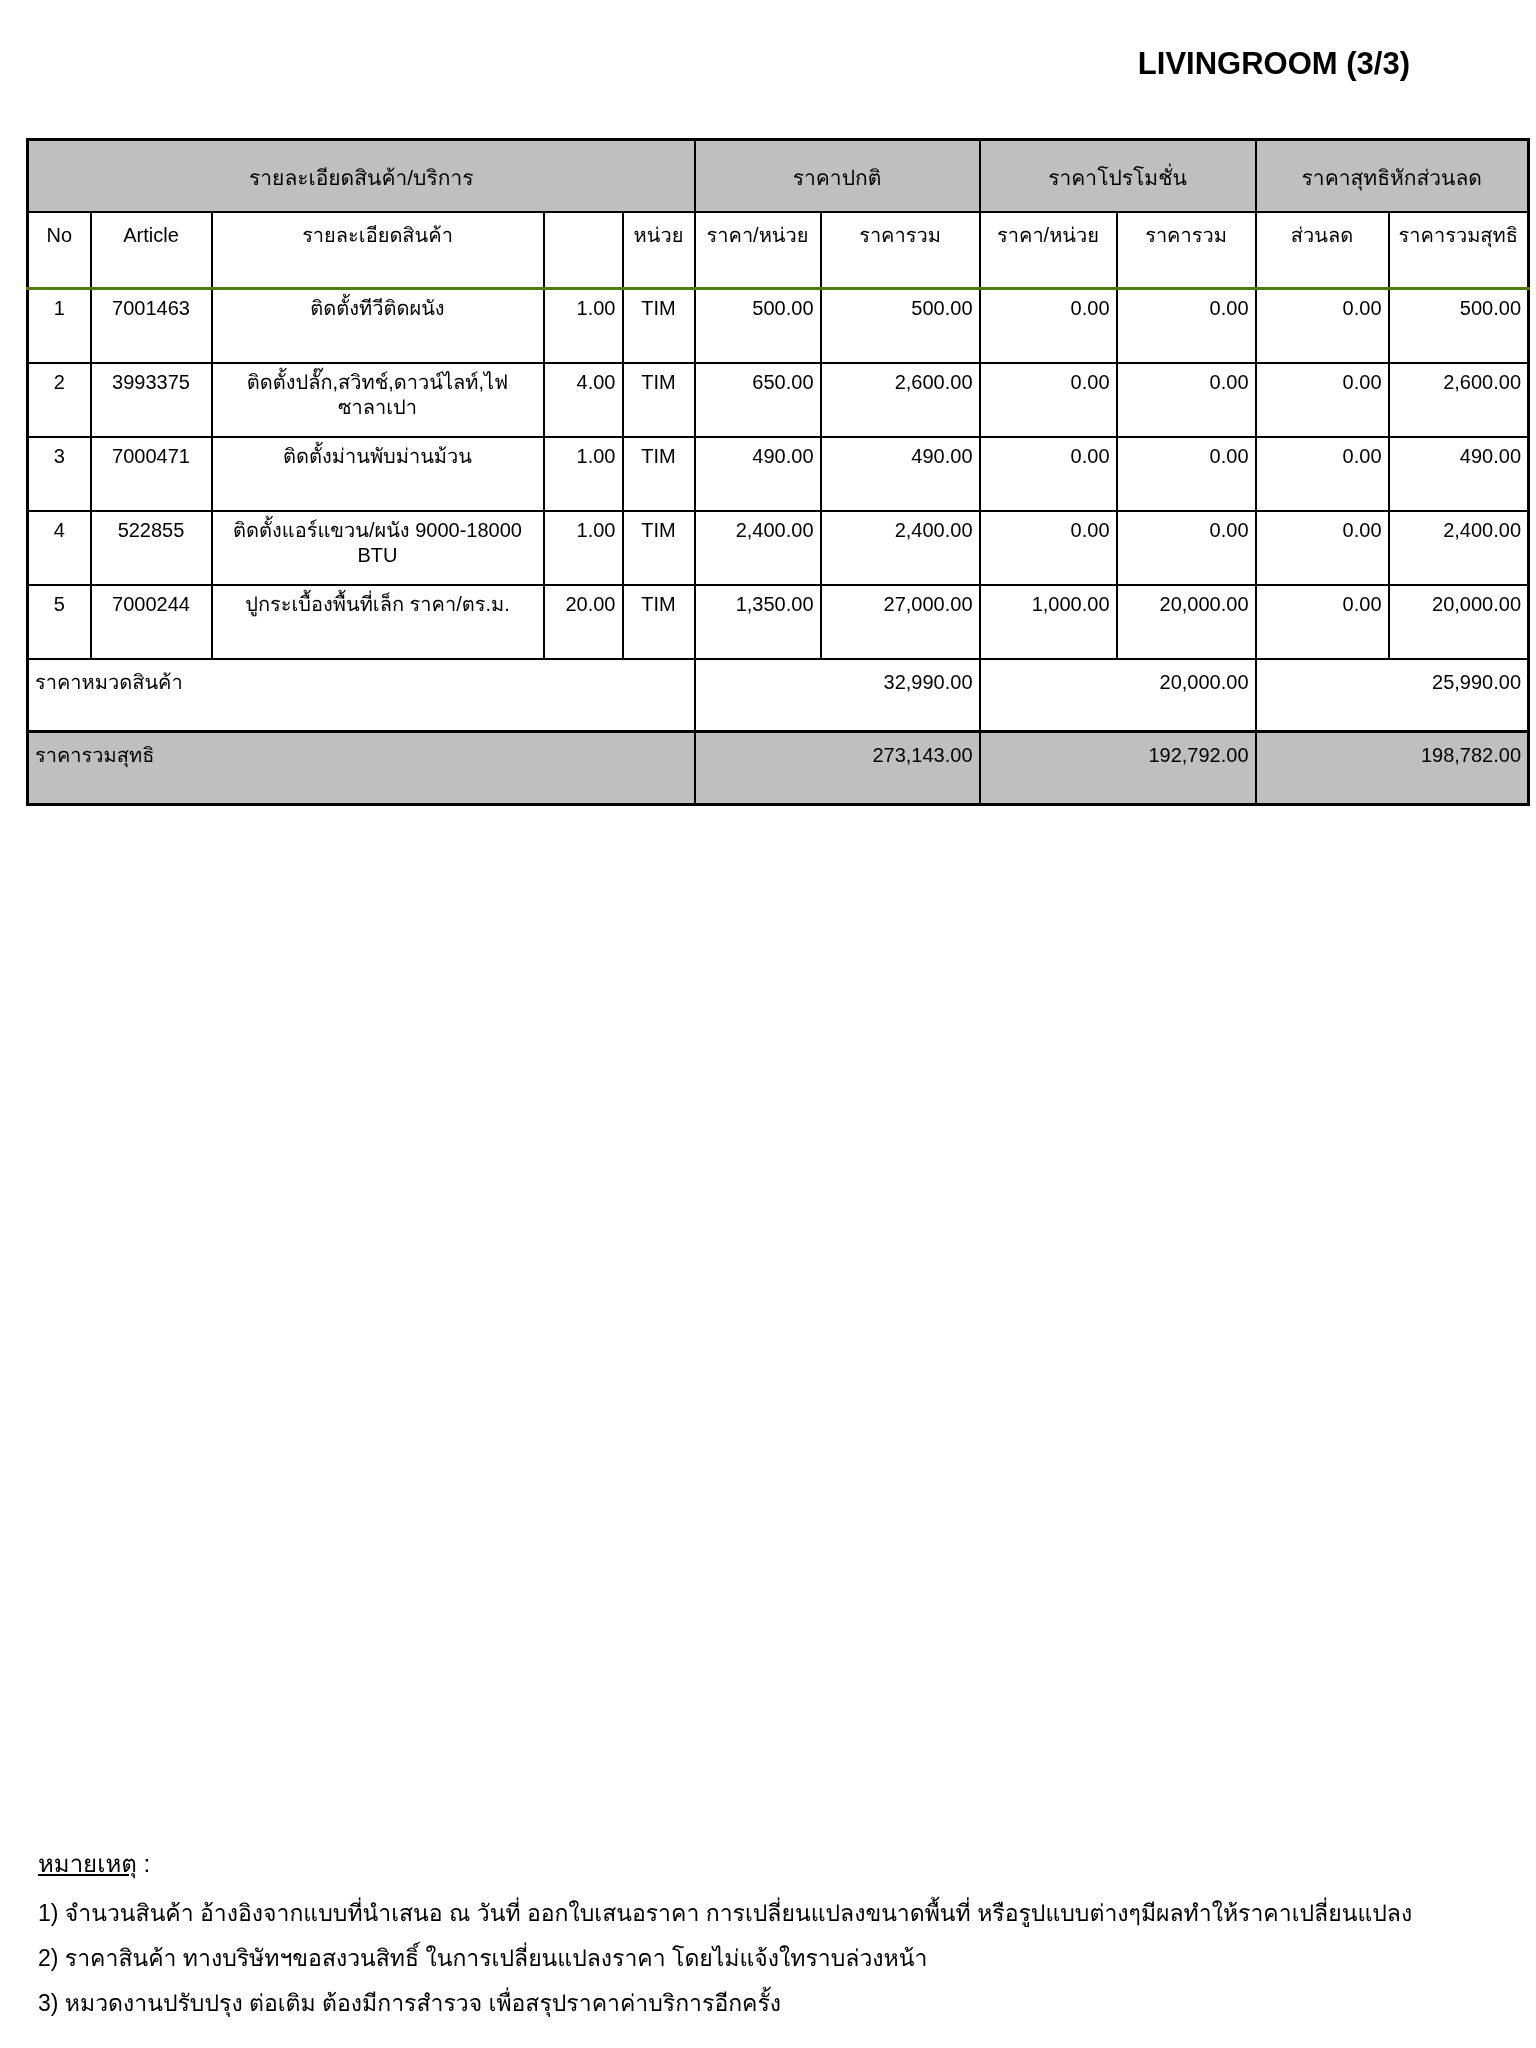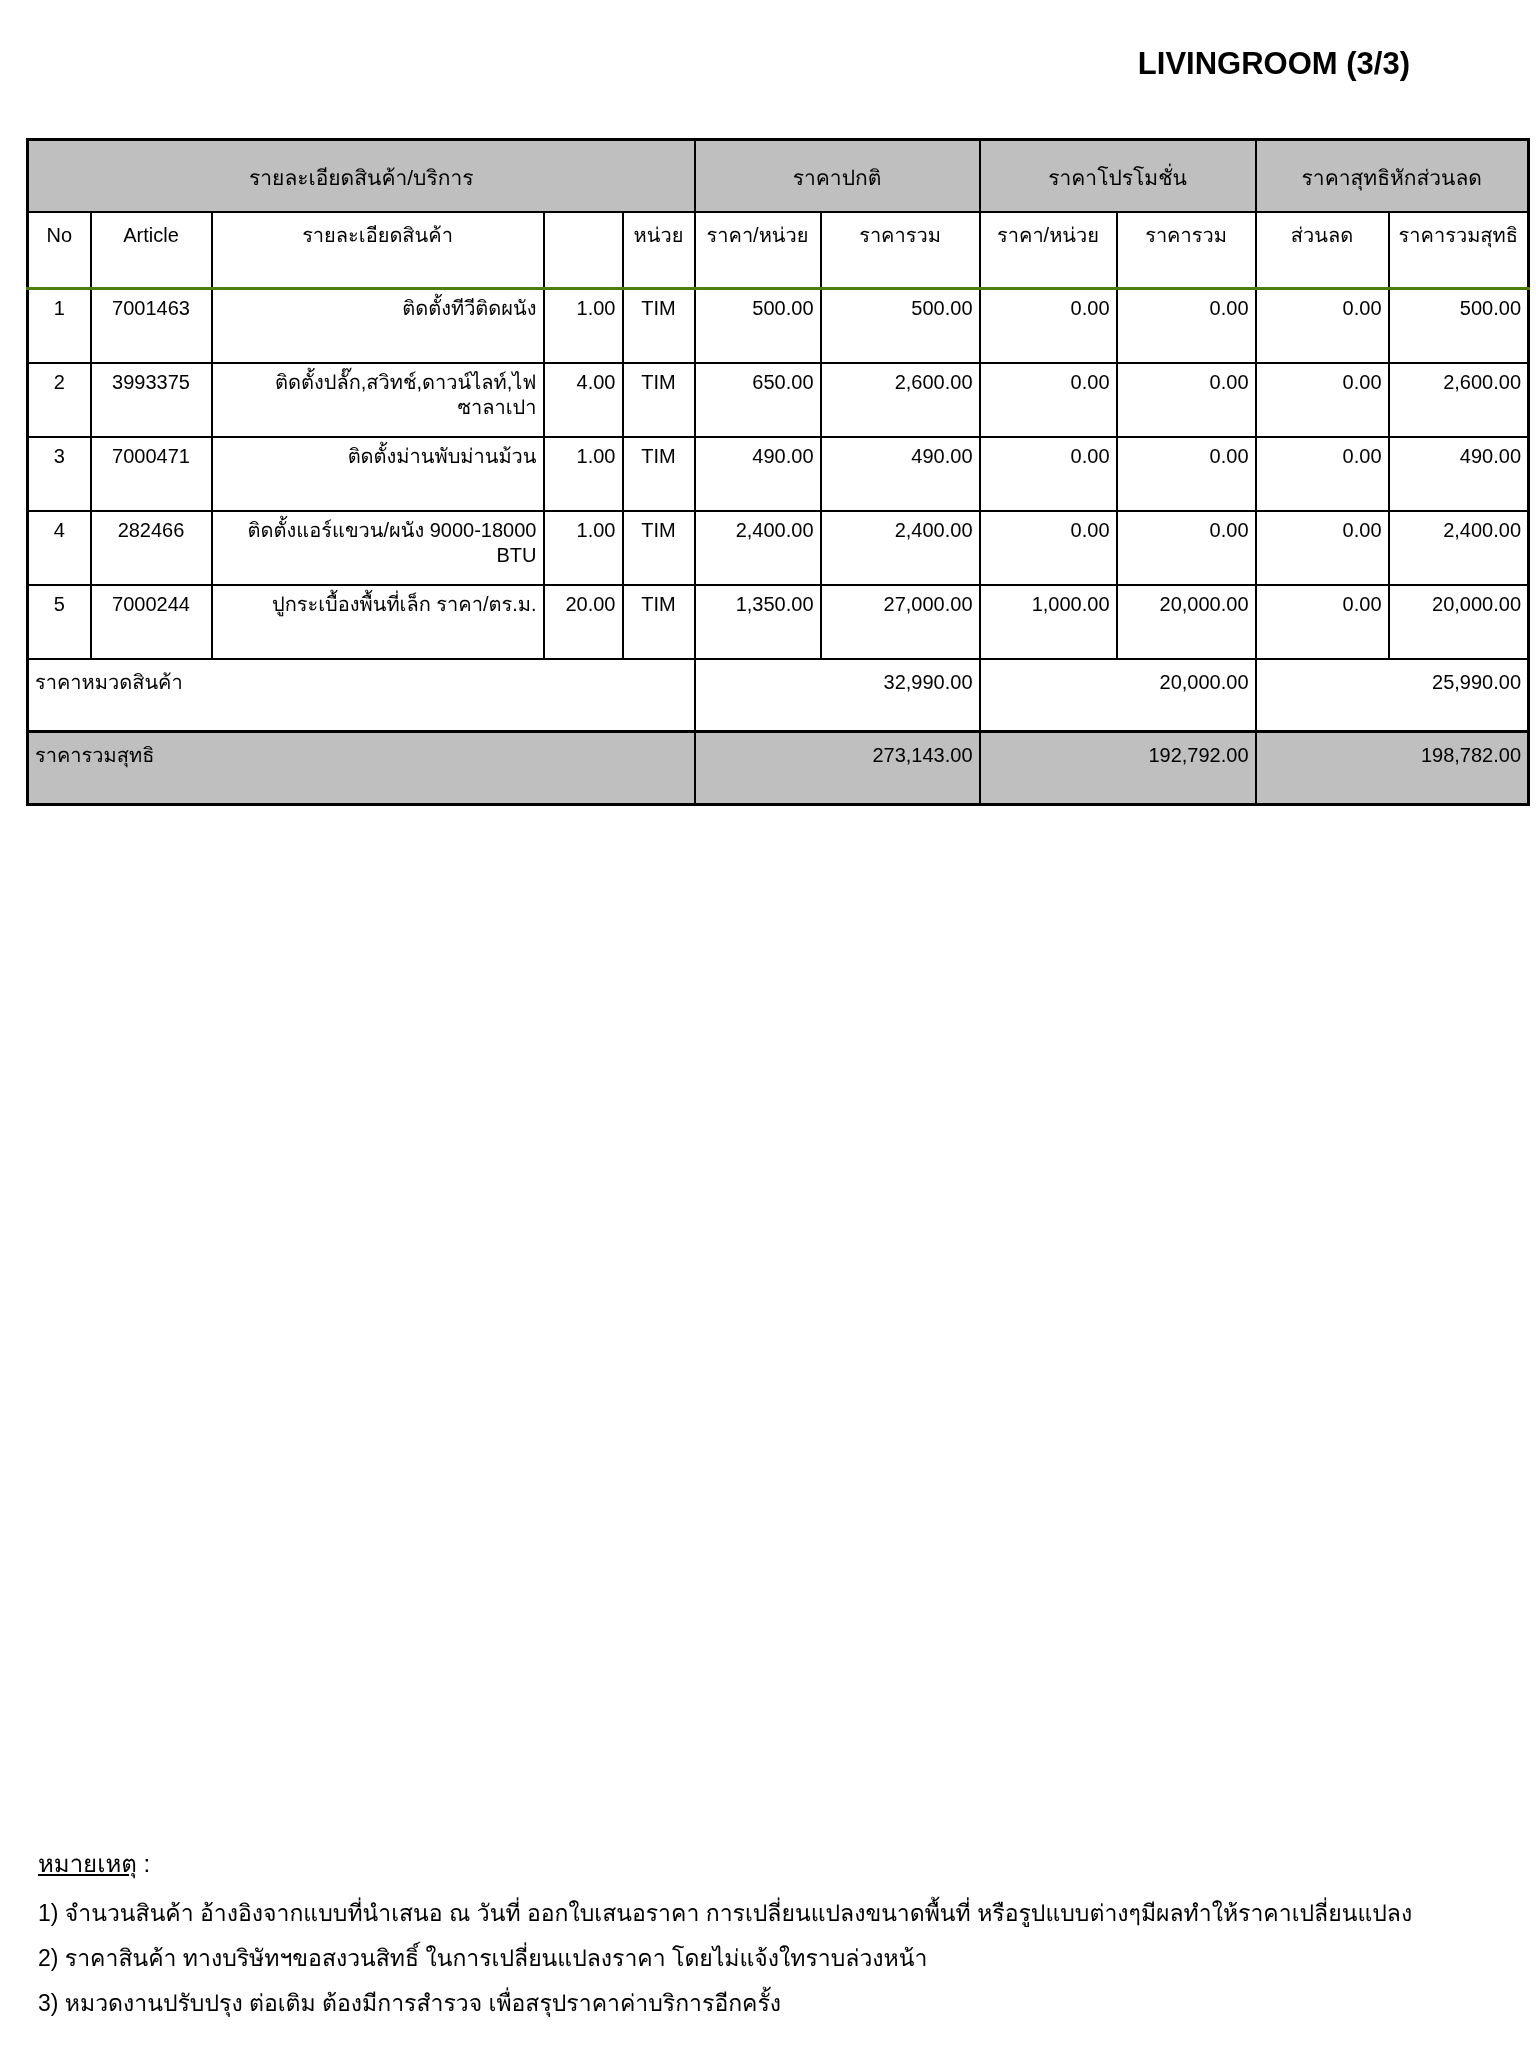--- a/index.html
+++ b/index.html
@@ -54,21 +54,21 @@
     background: #ffffff;
     text-align: center;
     vertical-align: top;
     height: 62px;
     padding-top: 10px;
     border-bottom: 3px solid #4d7c0f;
   }
   tr.item-row td { height: 64px; }
   td.ctr  { text-align: center; }
   td.num  { text-align: right; }
-  td.desc { text-align: right; padding-left: 5px; }
+  td.desc { text-align: center; padding-left: 5px; }
   td.qty  { text-align: right; padding-right: 4px; }
   
   tr.summary-row td {
     height: 58px;
     padding-top: 10px;
   }
   tr.summary-row td.sum-label { text-align: left; }
   tr.summary-row td.num { text-align: right; }
   tr.grand-total td {
     background: #bfbfbf;
@@ -167,21 +167,21 @@
       <td class="num">490.00</td>
       <td class="num">490.00</td>
       <td class="num">0.00</td>
       <td class="num">0.00</td>
       <td class="num">0.00</td>
       <td class="num">490.00</td>
     </tr>
 
     <tr class="item-row">
       <td class="ctr">4</td>
-      <td class="ctr">282466</td>
+      <td class="ctr">522855</td>
       <td class="desc">ติดตั้งแอร์แขวน/ผนัง 9000-18000 BTU</td>
       <td class="qty">1.00</td>
       <td class="ctr">TIM</td>
       <td class="num">2,400.00</td>
       <td class="num">2,400.00</td>
       <td class="num">0.00</td>
       <td class="num">0.00</td>
       <td class="num">0.00</td>
       <td class="num">2,400.00</td>
     </tr>

